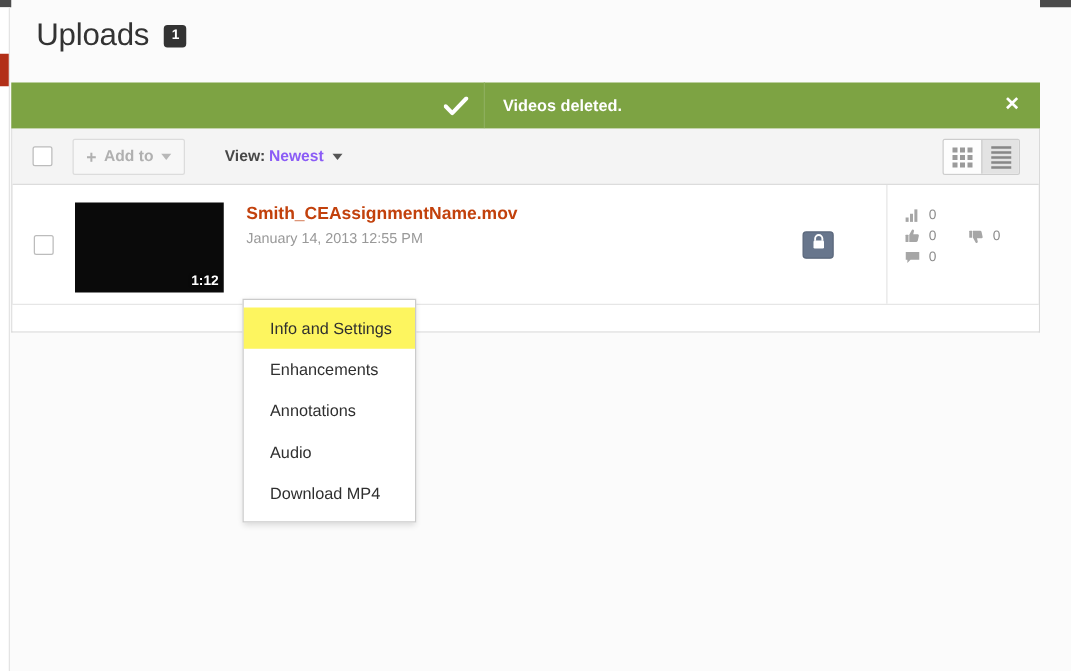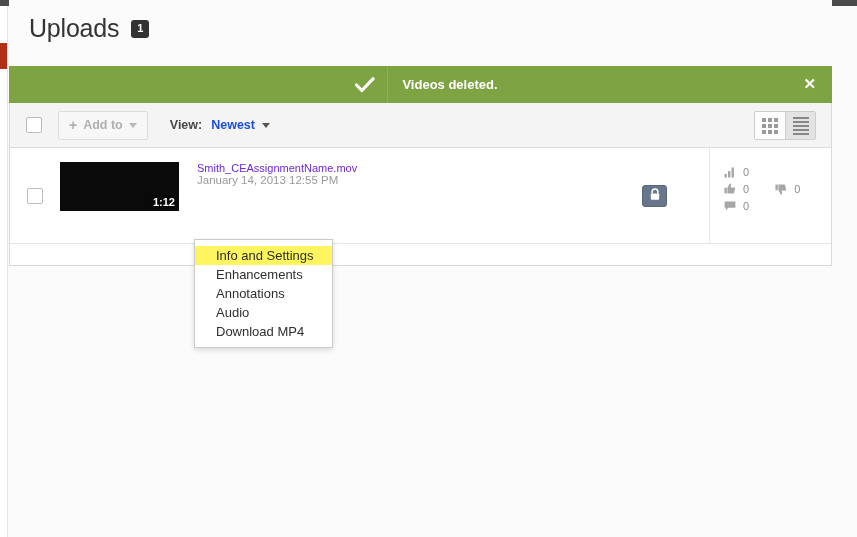--- a/index.html
+++ b/index.html
@@ -156,27 +156,27 @@
     display: inline-block;
   }
   .caret-dk {
     width: 0; height: 0;
     border-left: 4px solid transparent;
     border-right: 4px solid transparent;
     border-top: 5px solid #555;
     display: inline-block;
   }
   .view-group {
-    margin-left: 22px;
-    display: flex; align-items: center; gap: 9px;
+    margin-left: 32px;
+    display: flex; align-items: center; gap: 3px;
     font-size: 12.5px; color: #484848; font-weight: bold;
   }
   .view-value {
     display: flex; align-items: center; gap: 7px;
-    cursor: pointer; color: #1d4ed8;
+    cursor: pointer; color: #8b5cf6;
   }
 
   .view-toggles {
     position: absolute; right: 15px; top: 8px;
     display: flex;
     border: 1px solid #cdcdcd;
     border-radius: 2px;
     overflow: hidden;
   }
   .vt {
@@ -196,41 +196,42 @@
     position: relative;
     height: 96px;
     display: flex;
     border-bottom: 1px solid #e6e6e6;
   }
   .row-cbx-cell {
     width: 50px;
     display: flex; align-items: center; justify-content: center;
   }
   .thumb {
-    width: 119px; height: 49px;
+    width: 119px; height: 72px;
     background: #0a0a0a;
     margin-top: 14px;
     position: relative;
     flex: none;
   }
   .thumb-time {
     position: absolute; right: 4px; bottom: 3px;
     color: #fff; font-size: 11px; font-weight: bold;
     text-shadow: 0 0 3px #000;
   }
   .video-meta {
     flex: 1;
     padding: 14px 0 0 18px;
     position: relative;
   }
   .video-title {
-    font-size: 11px; color: #6d28d9;
+    font-size: 14px; color: #c2410c; font-weight: bold;
   }
   .video-date {
     font-size: 11.5px; color: #999;
+    margin-top: 7px;
   }
   .edit-split {
     margin-top: 10px;
     display: inline-flex;
     border: 1px solid #cfcfcf;
     border-radius: 2px;
     overflow: hidden;
     background: #f9f9f9;
   }
   .edit-main {
@@ -285,21 +286,21 @@
     position: absolute;
     top: 239px; left: 194px;
     width: 139px;
     background: #fff;
     border: 1px solid #cbcbcb;
     box-shadow: 0 2px 5px rgba(0,0,0,0.14);
     padding: 6px 0;
     z-index: 50;
   }
   .menu-item {
-    height: 19px;
+    height: 33px;
     display: flex; align-items: center;
     padding: 0 0 0 21px;
     font-size: 13px; color: #2f2f2f;
     cursor: pointer;
   }
   .menu-item.highlight {
     background: #fdf55f;
   }
 </style>
 </head>

